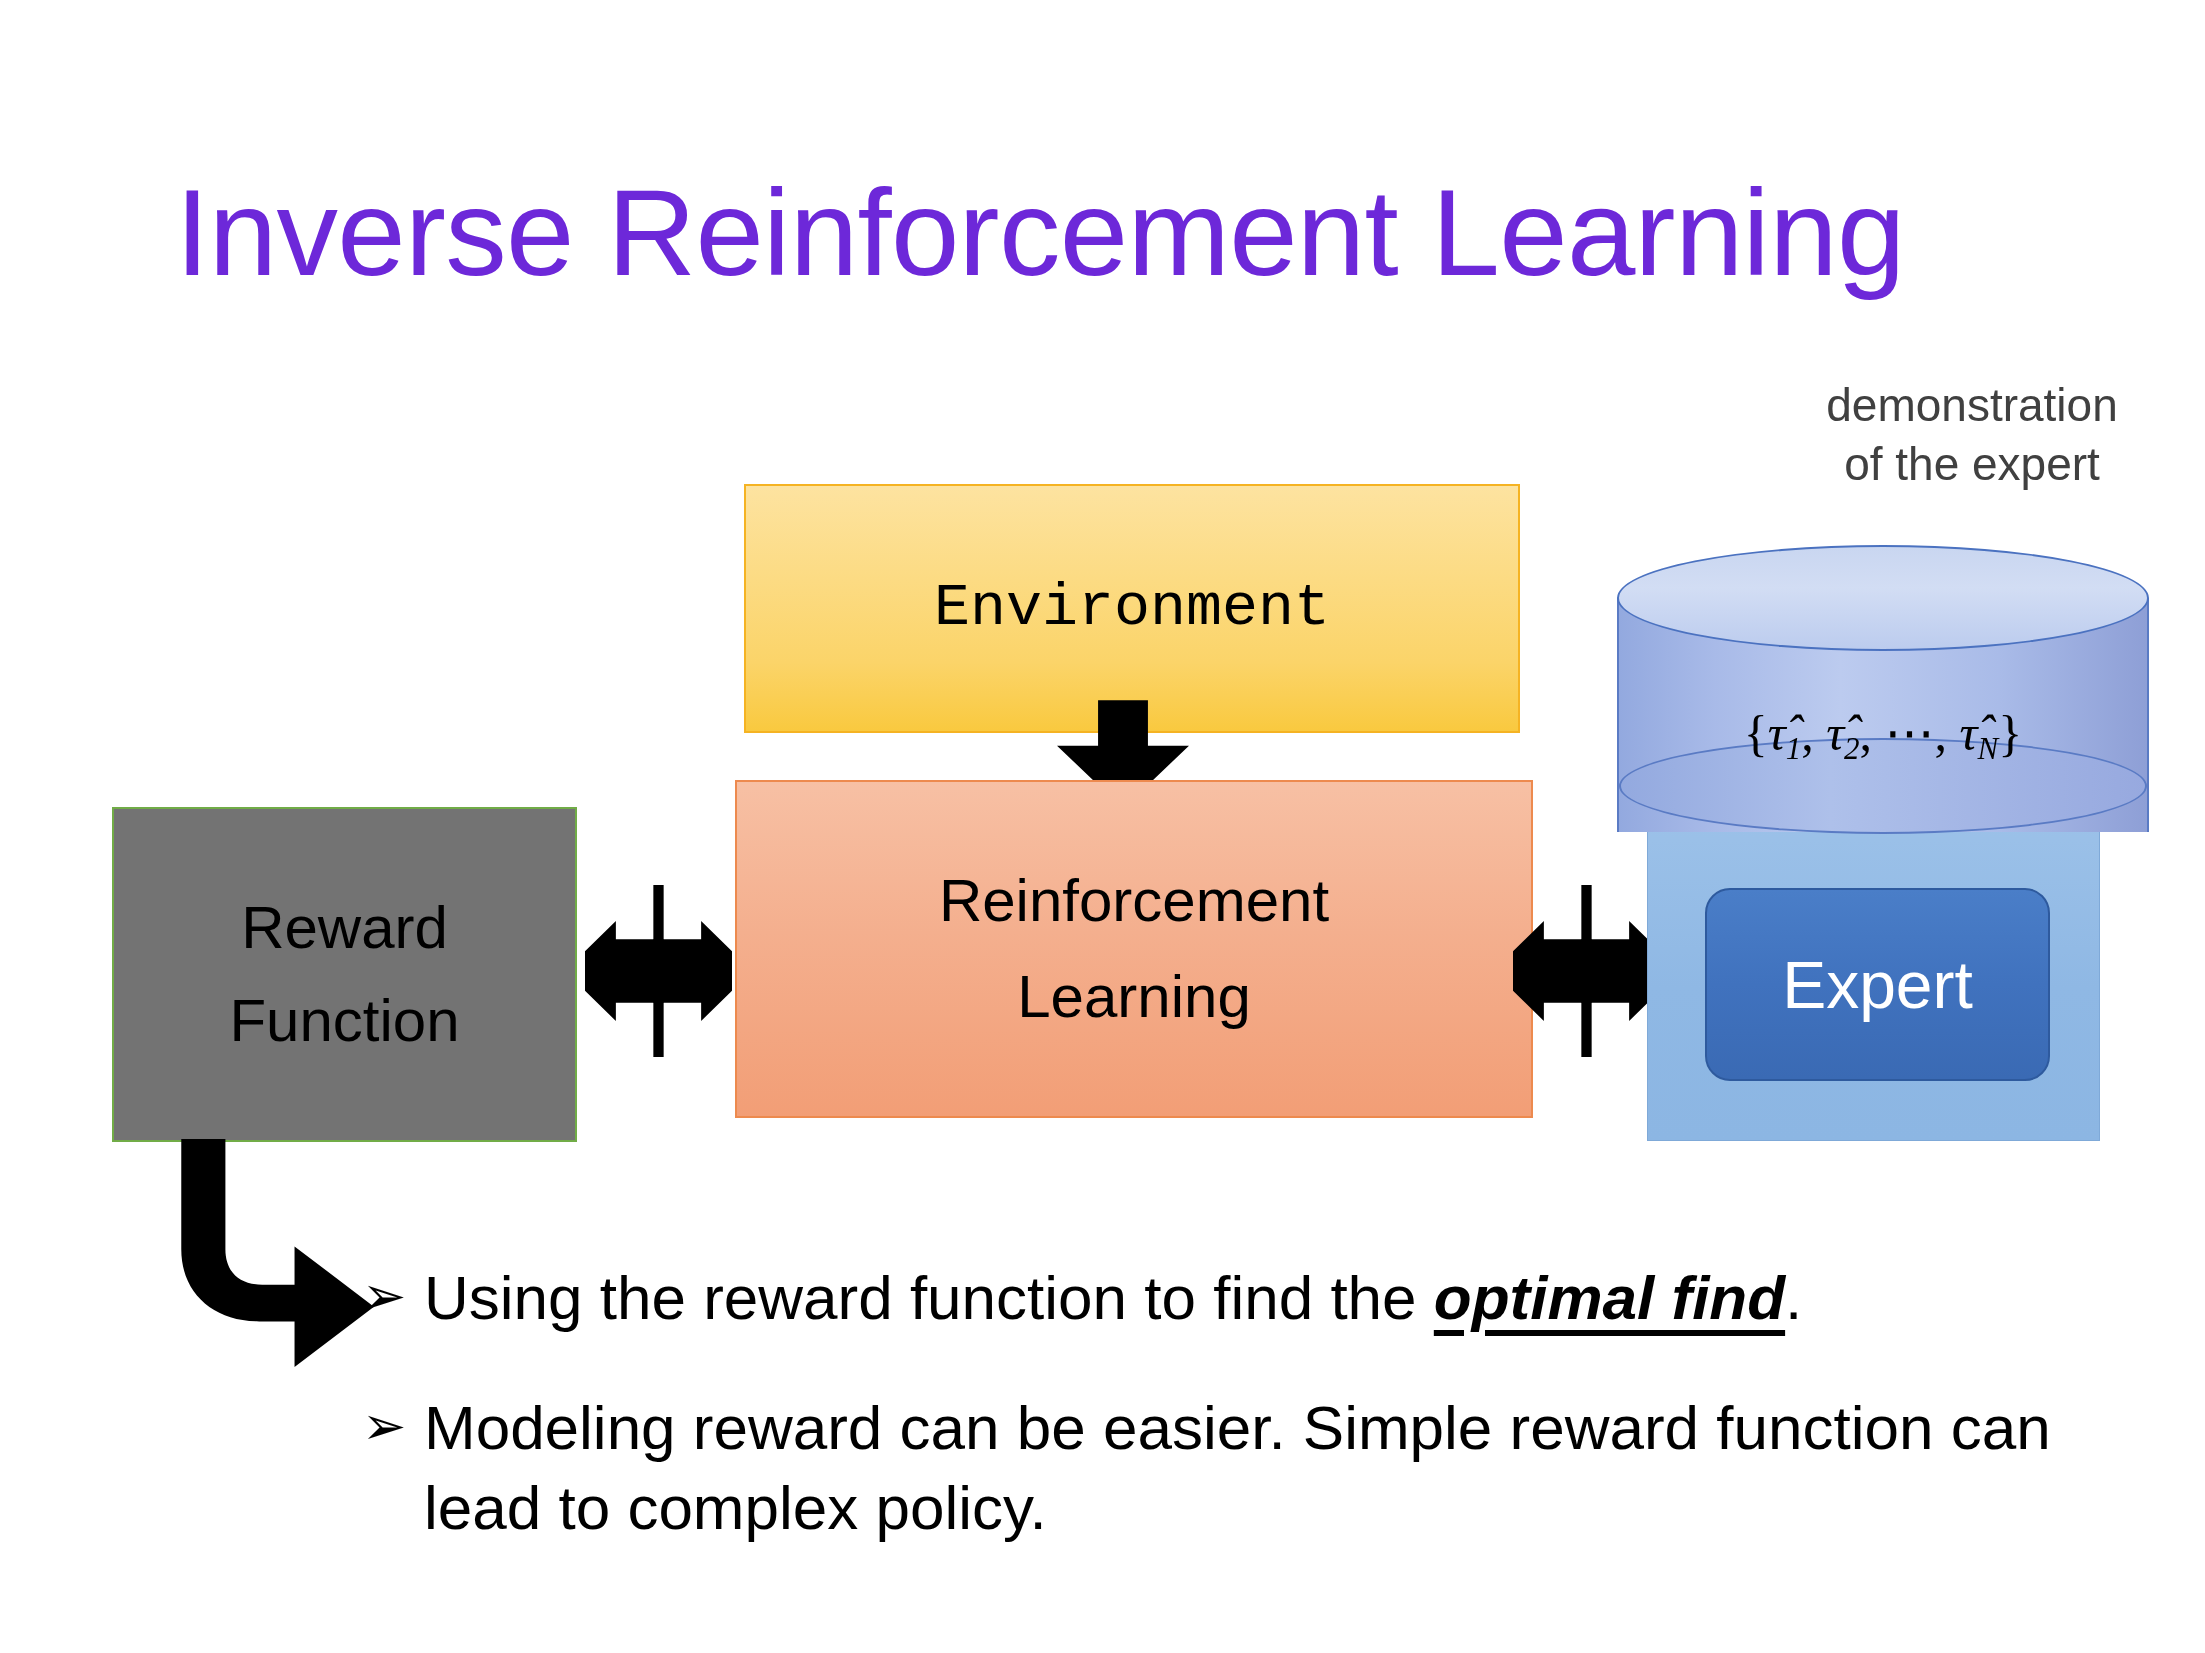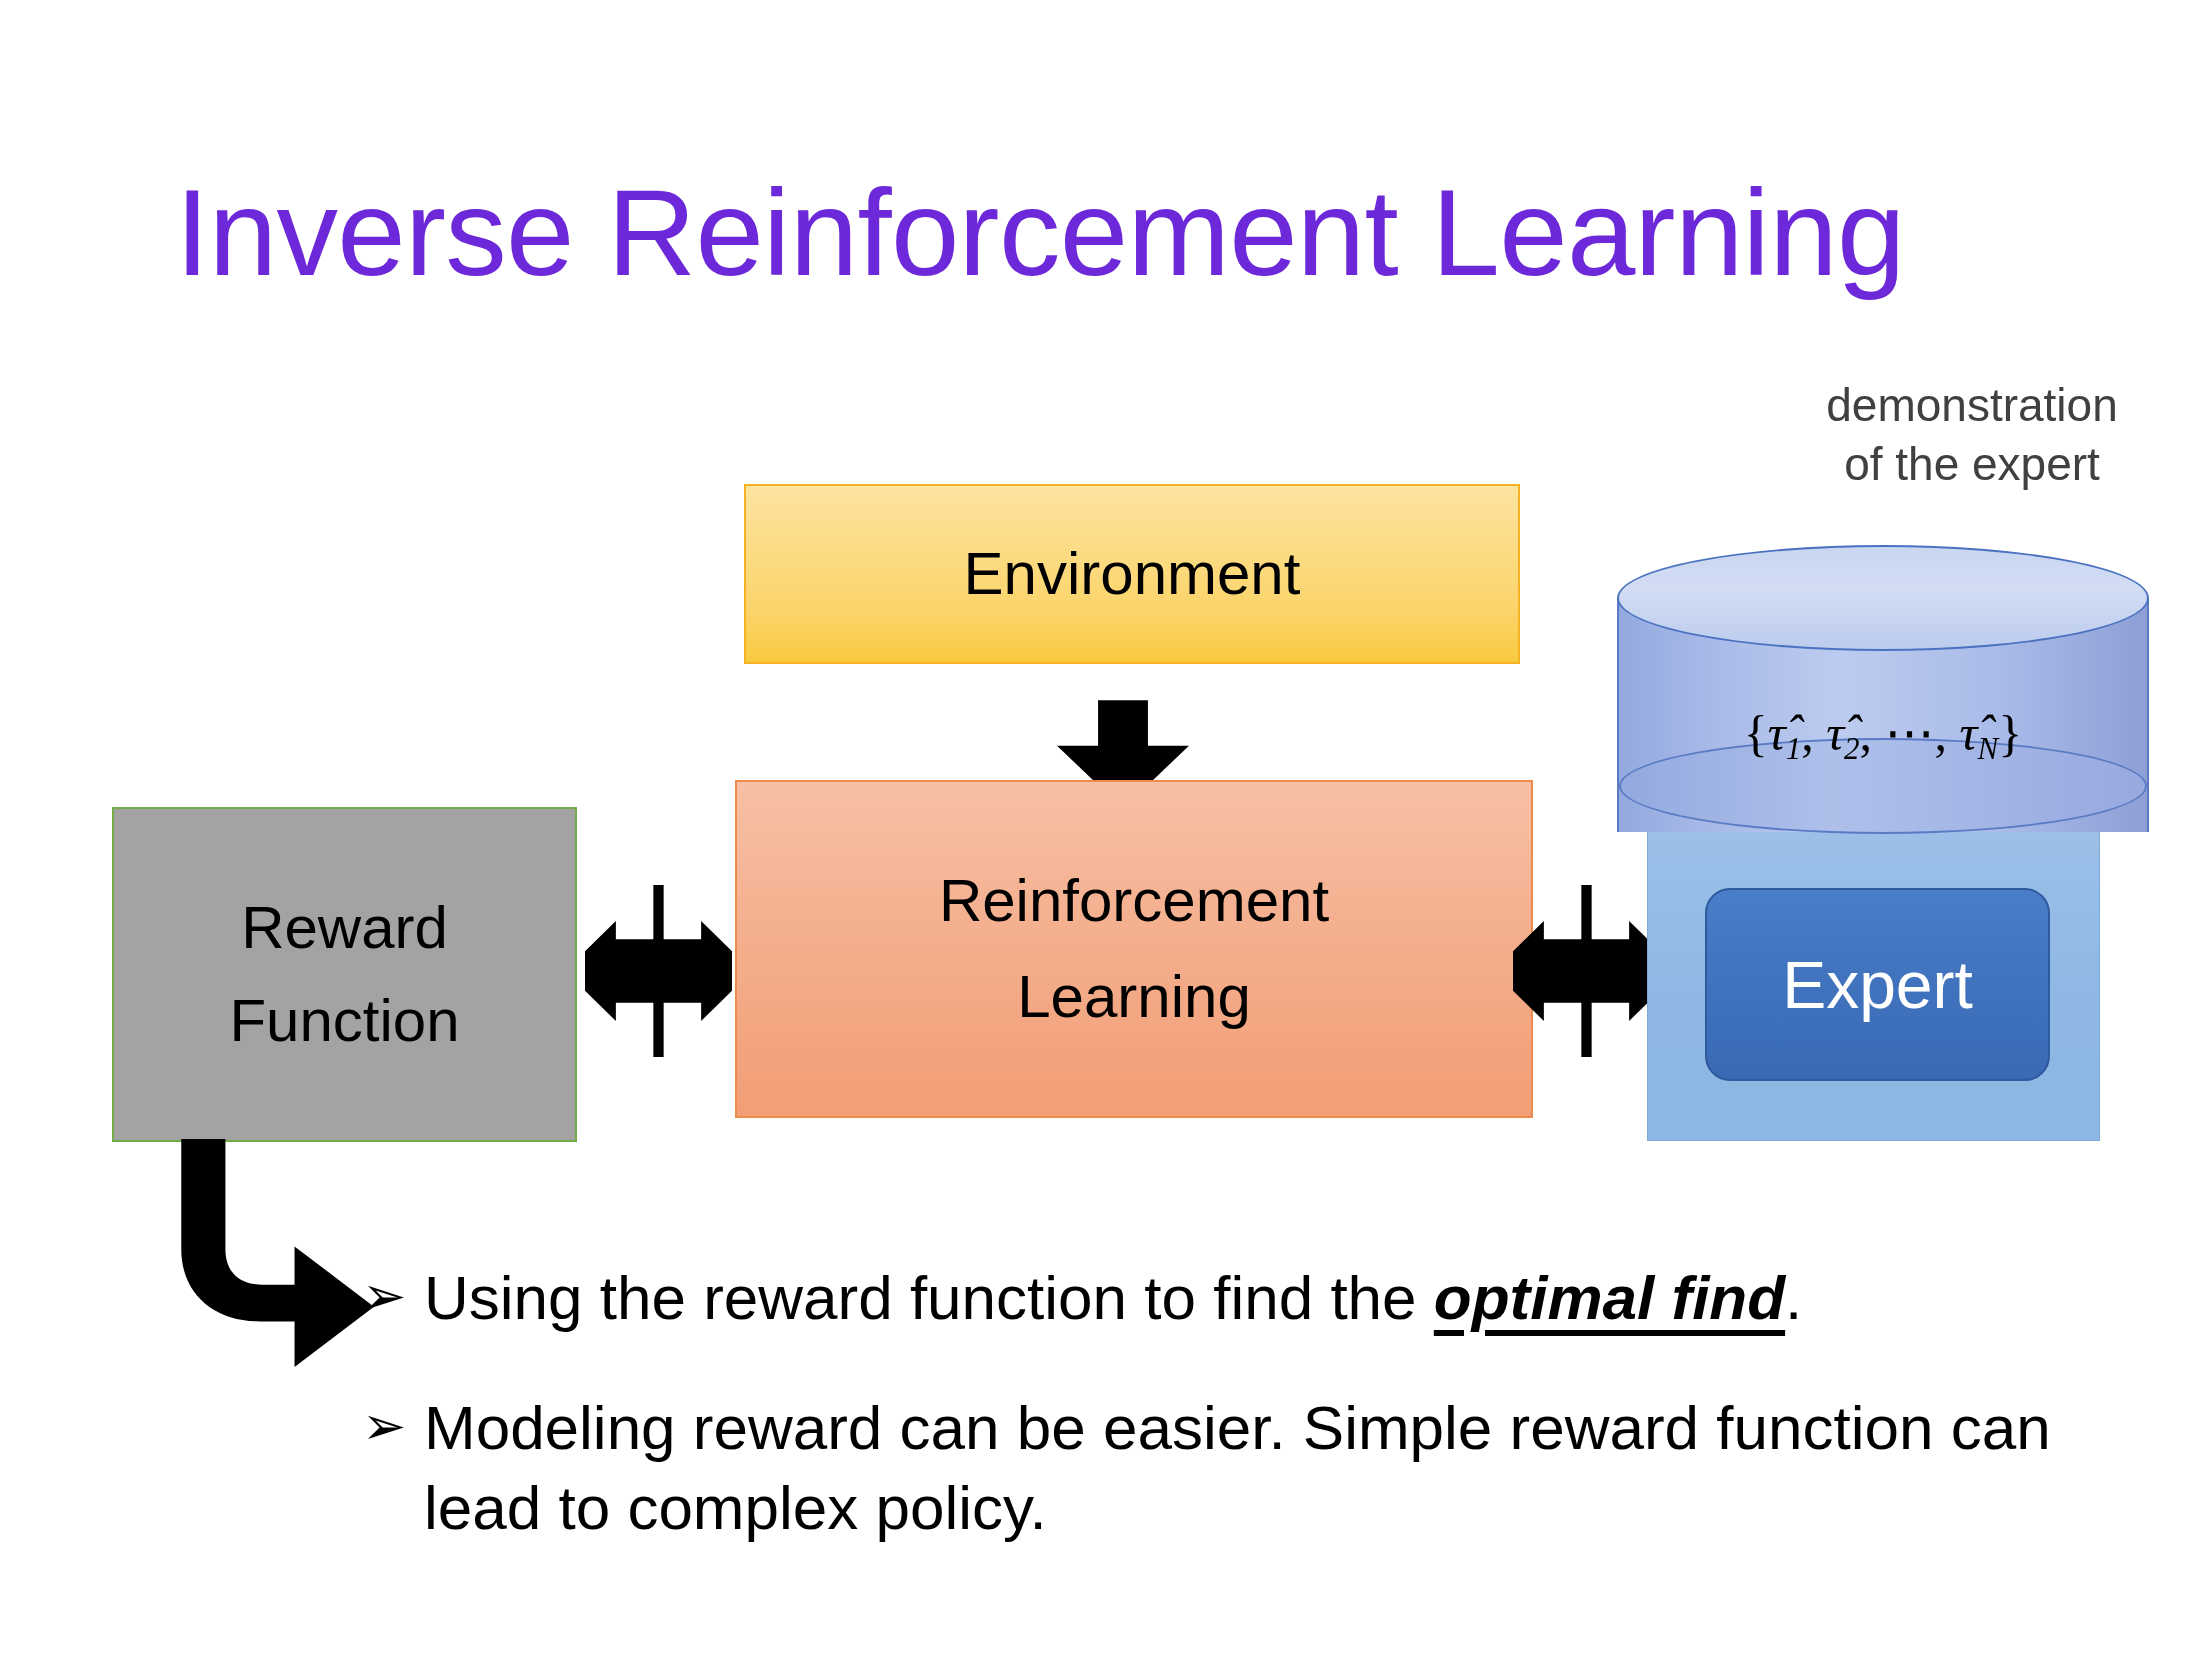--- a/index.html
+++ b/index.html
@@ -43,24 +43,25 @@
     text-align: center;
     color: #000000;
     line-height: 1.28;
   }
 
   
   #env-box {
     left: 744px;
     top: 484px;
     width: 776px;
-    height: 180px;
+    height: 249px;
     background: linear-gradient(180deg, #FDE3A0 0%, #FBD469 72%, #F9C93F 100%);
     border: 2.9px solid #F5B323;
     font-size: 60px;
+    font-family: Liberation Mono, monospace;
   }
 
   
   #rl-box {
     left: 735px;
     top: 780px;
     width: 798px;
     height: 338px;
     background: linear-gradient(180deg, #F7C0A4 0%, #F4AF8E 45%, #F29E76 100%);
     border: 2.9px solid #ED8A4E;
@@ -68,21 +69,21 @@
     flex-direction: column;
   }
   #rl-box .ln2 { margin-top: 19px; }
 
   
   #reward-box {
     left: 112px;
     top: 807px;
     width: 465px;
     height: 335px;
-    background: #a3a3a3;
+    background: #737373;
     border: 2.9px solid #71AC47;
     font-size: 60px;
     flex-direction: column;
   }
   #reward-box .ln2 { margin-top: 16px; }
 
   
   #demo-label {
     position: absolute;
     left: 1700px;

